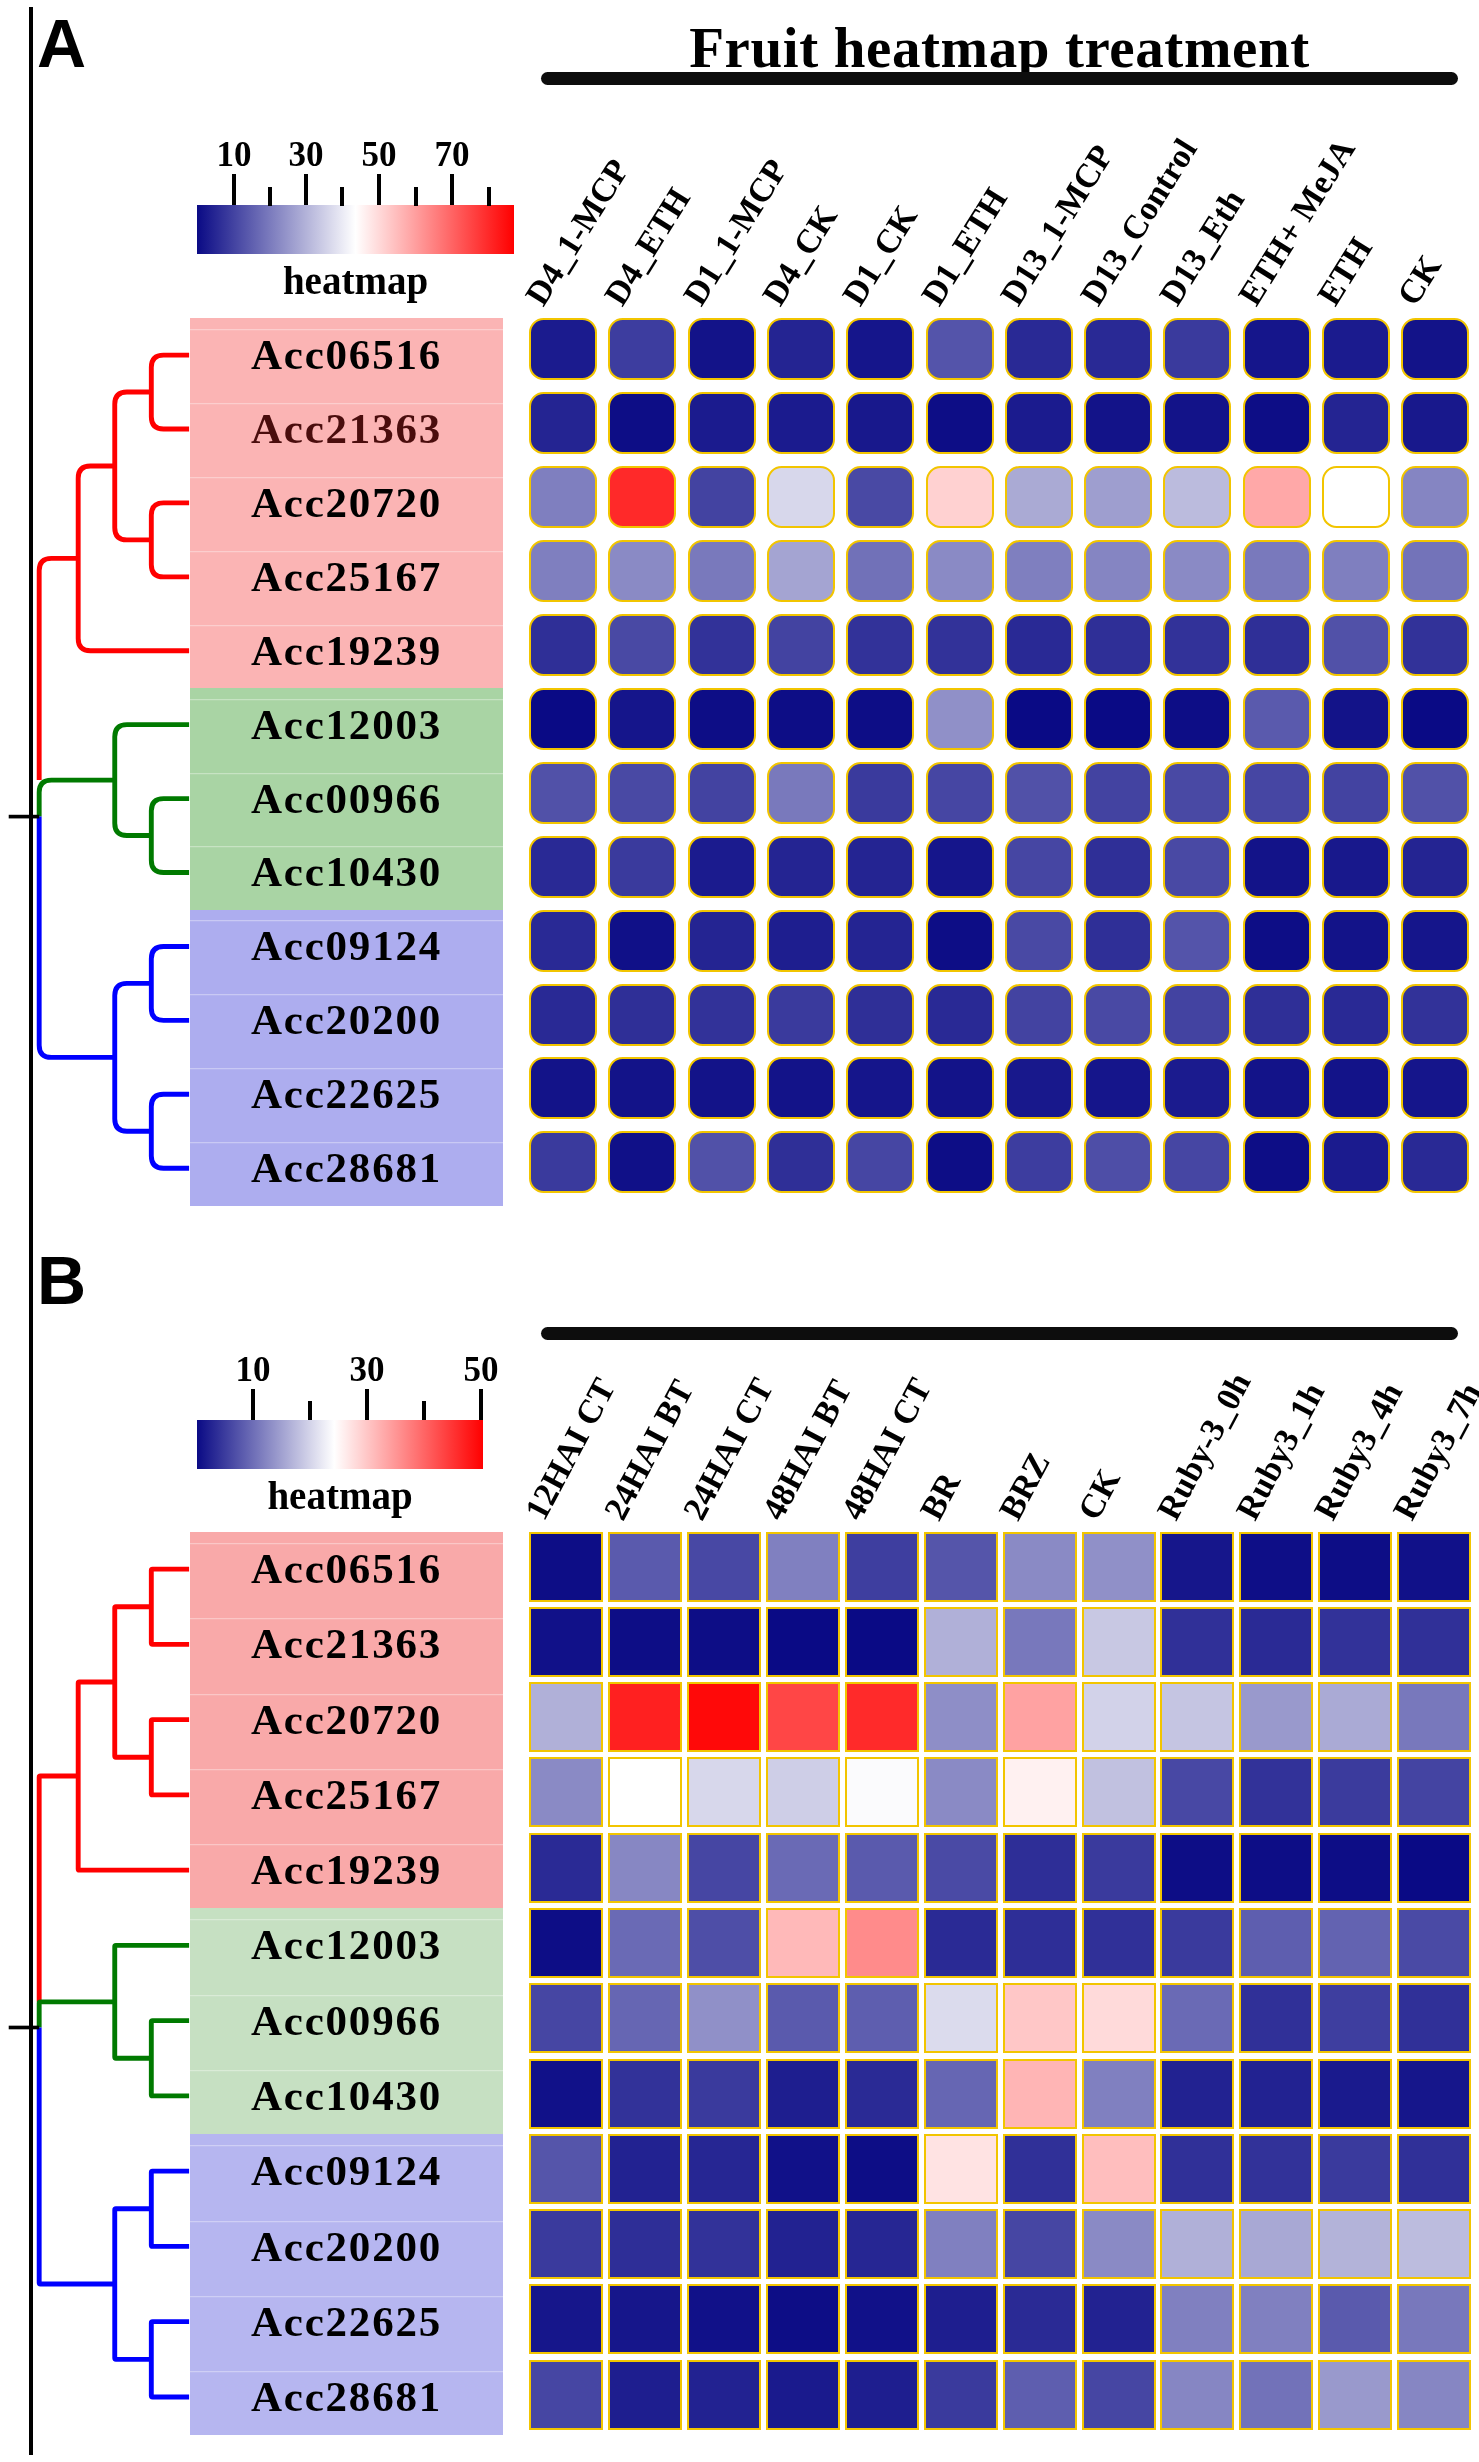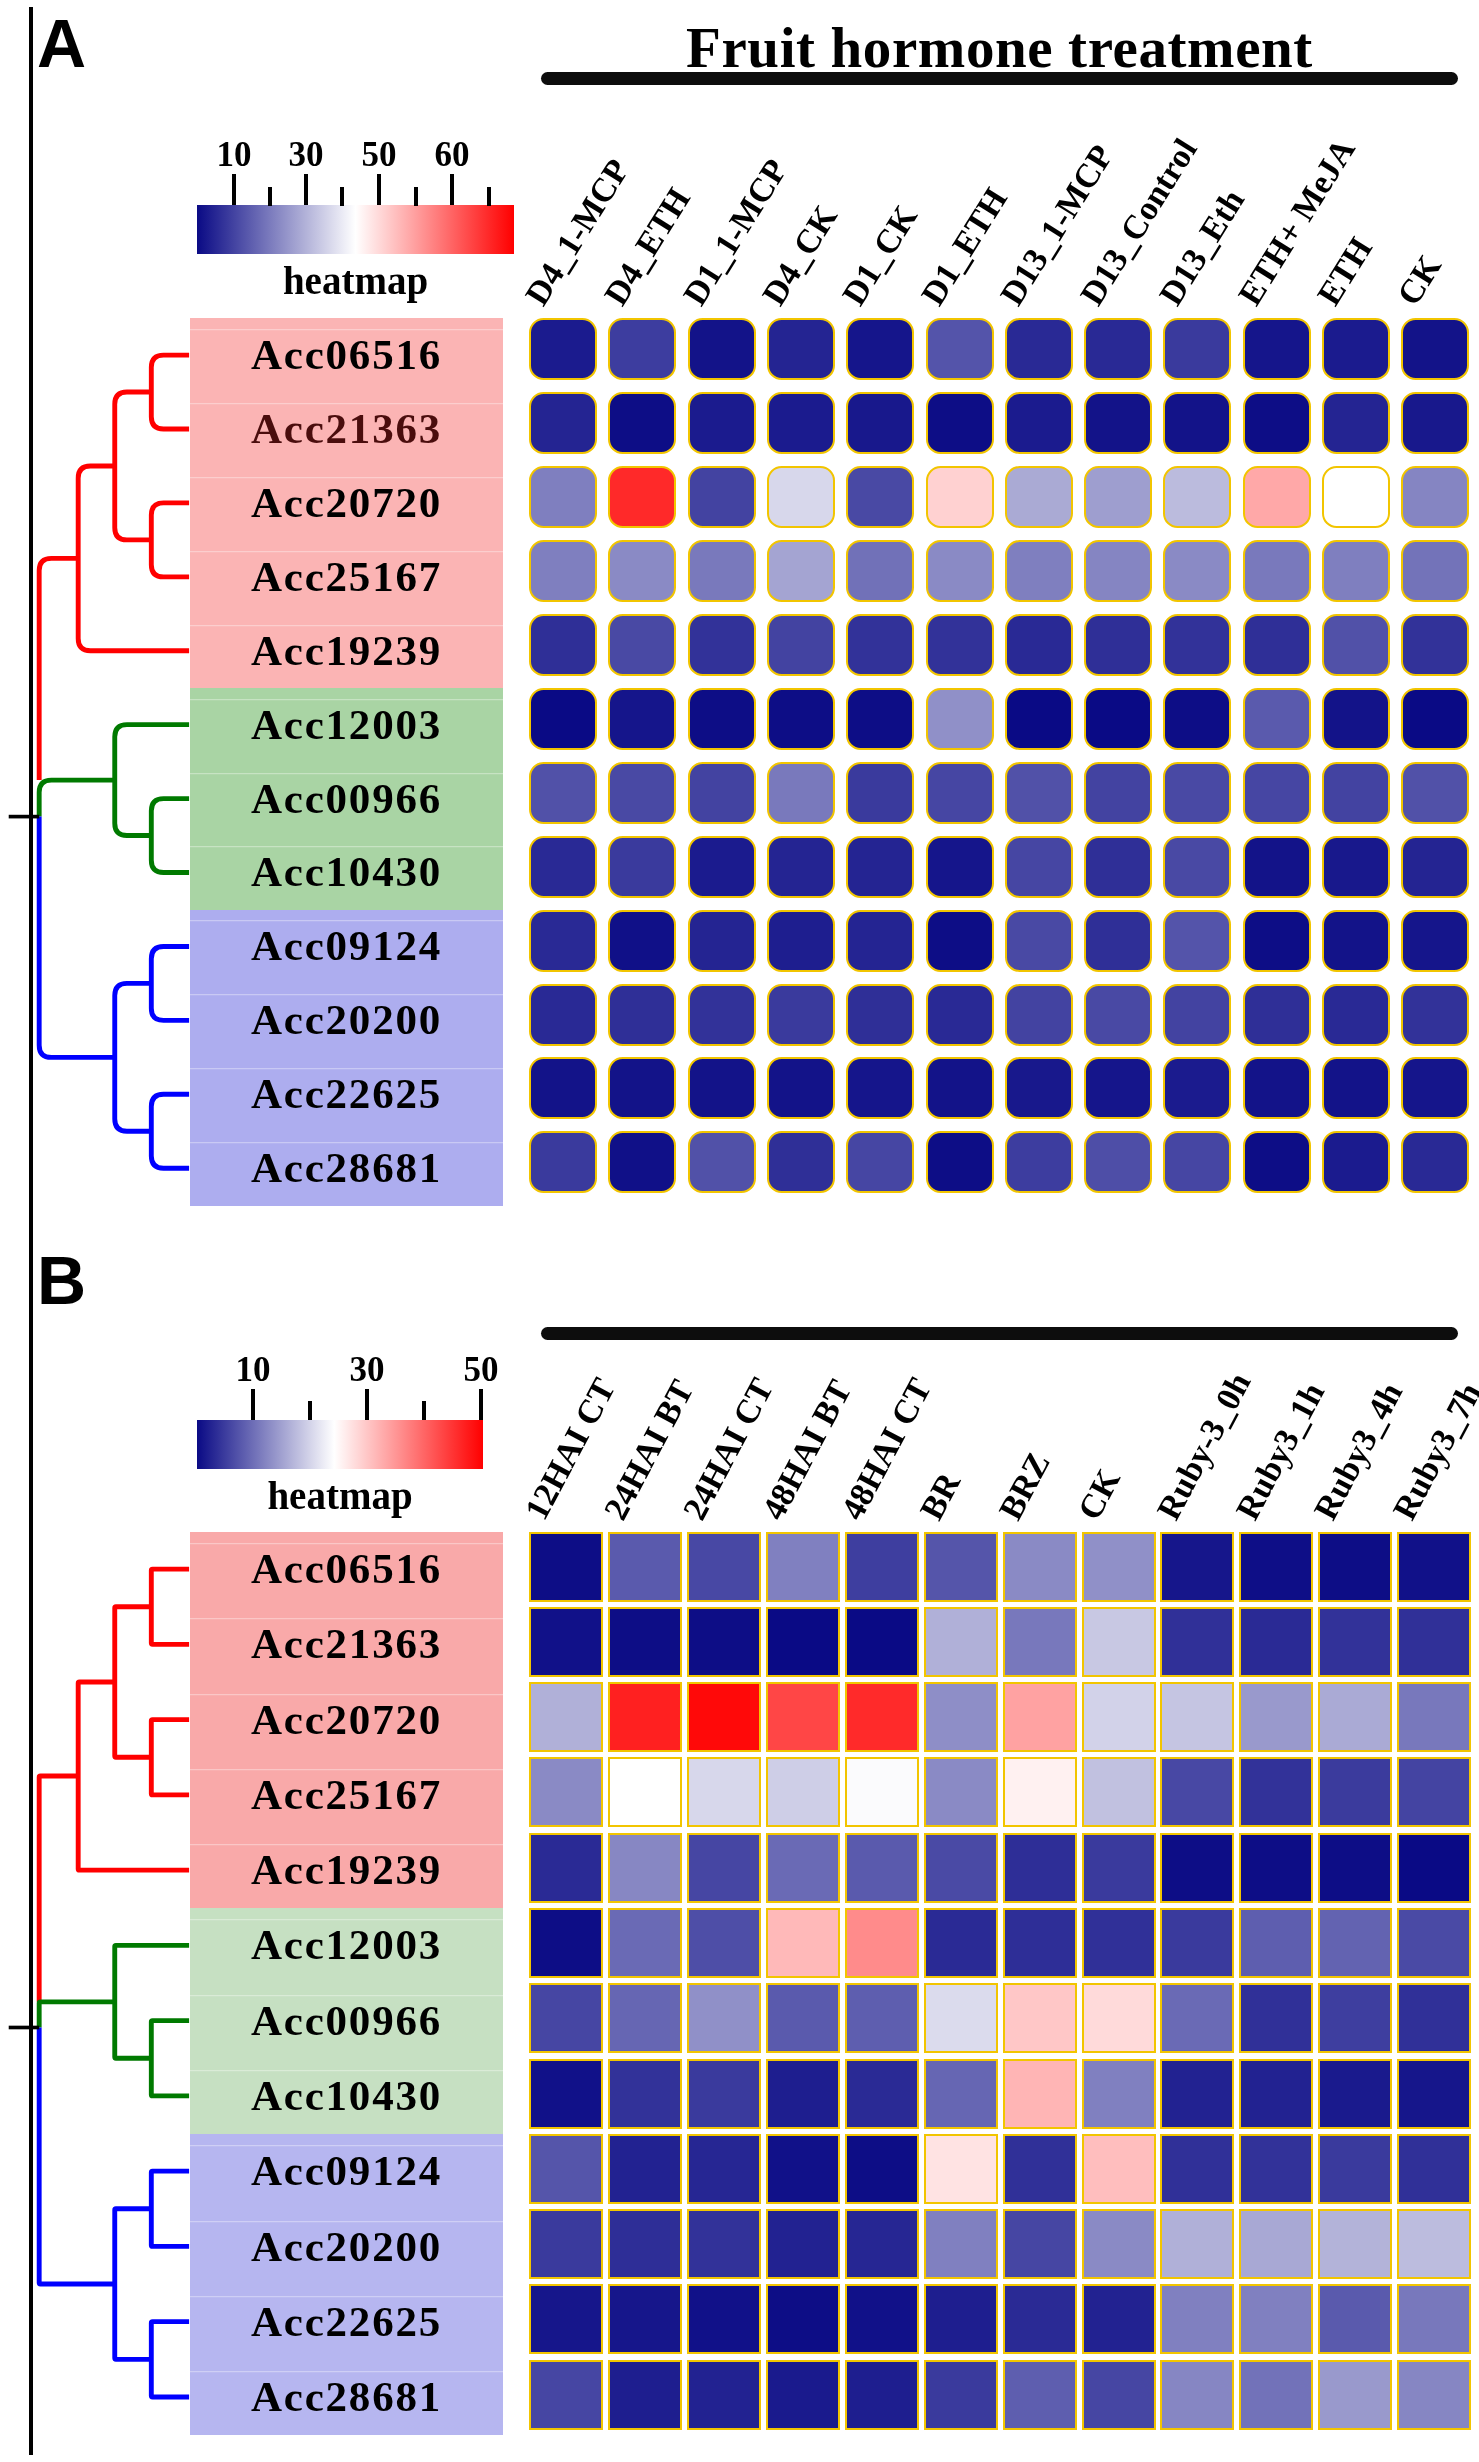--- a/index.html
+++ b/index.html
@@ -29,21 +29,21 @@
   #dendro{position:absolute;left:0;top:0;pointer-events:none;}
   #leftrule{position:absolute;left:29px;top:7.3px;width:3.7px;height:2448px;background:#000;}
 </style>
 </head>
 <body>
 
 <div id="figure">
   <div id="leftrule"></div>
 
   <div id="pletterA" class="pletter">A</div>
-  <div id="titleA" class="ttl">Fruit hormone treatment</div>
+  <div id="titleA" class="ttl">Fruit heatmap treatment</div>
   <div id="ruleA" class="rule"></div>
   <div id="lbarA" class="legend-bar" style="background: linear-gradient(to right, rgb(10, 10, 133), rgb(255, 255, 255) 50%, rgb(255, 0, 0));"></div>
   <div id="llabA" class="legend-label">heatmap</div>
 
   <div id="pletterB" class="pletter">B</div>
   <div id="ruleB" class="rule"></div>
   <div id="lbarB" class="legend-bar" style="background: linear-gradient(to right, rgb(10, 10, 133), rgb(255, 255, 255) 48%, rgb(255, 0, 0));"></div>
   <div id="llabB" class="legend-label">heatmap</div>
 
   <svg id="dendro" width="1480" height="2462" viewBox="0 0 2428 4040">
@@ -78,21 +78,21 @@
     <div class="tick" style="left: 268px; top: 187px; height: 19px;"></div>
     <div class="tick" style="left: 304px; top: 174px; height: 31px;"></div>
     <div class="tick" style="left: 340px; top: 187px; height: 19px;"></div>
     <div class="tick" style="left: 377px; top: 174px; height: 31px;"></div>
     <div class="tick" style="left: 414px; top: 187px; height: 19px;"></div>
     <div class="tick" style="left: 450px; top: 174px; height: 31px;"></div>
     <div class="tick" style="left: 487px; top: 187px; height: 19px;"></div>
     <div class="ticklab" style="left: 234px; top: 135px;">10</div>
     <div class="ticklab" style="left: 306px; top: 135px;">30</div>
     <div class="ticklab" style="left: 379px; top: 135px;">50</div>
-    <div class="ticklab" style="left: 452px; top: 135px;">60</div>
+    <div class="ticklab" style="left: 452px; top: 135px;">70</div>
     <div class="collab" style="left: 550px; top: 312px; transform: translateY(-100%) rotate(-58deg);">D4_1-MCP</div>
     <div class="collab" style="left: 629px; top: 312px; transform: translateY(-100%) rotate(-58deg);">D4_ETH</div>
     <div class="collab" style="left: 708px; top: 312px; transform: translateY(-100%) rotate(-58deg);">D1_1-MCP</div>
     <div class="collab" style="left: 787px; top: 312px; transform: translateY(-100%) rotate(-58deg);">D4_CK</div>
     <div class="collab" style="left: 867px; top: 312px; transform: translateY(-100%) rotate(-58deg);">D1_CK</div>
     <div class="collab" style="left: 946px; top: 312px; transform: translateY(-100%) rotate(-58deg);">D1_ETH</div>
     <div class="collab" style="left: 1025px; top: 312px; transform: translateY(-100%) rotate(-58deg);">D13_1-MCP</div>
     <div class="collab" style="left: 1105px; top: 312px; transform: translateY(-100%) rotate(-58deg);">D13_Control</div>
     <div class="collab" style="left: 1184px; top: 312px; transform: translateY(-100%) rotate(-58deg);">D13_Eth</div>
     <div class="collab" style="left: 1263px; top: 312px; transform: translateY(-100%) rotate(-58deg);">ETH+ MeJA</div>

